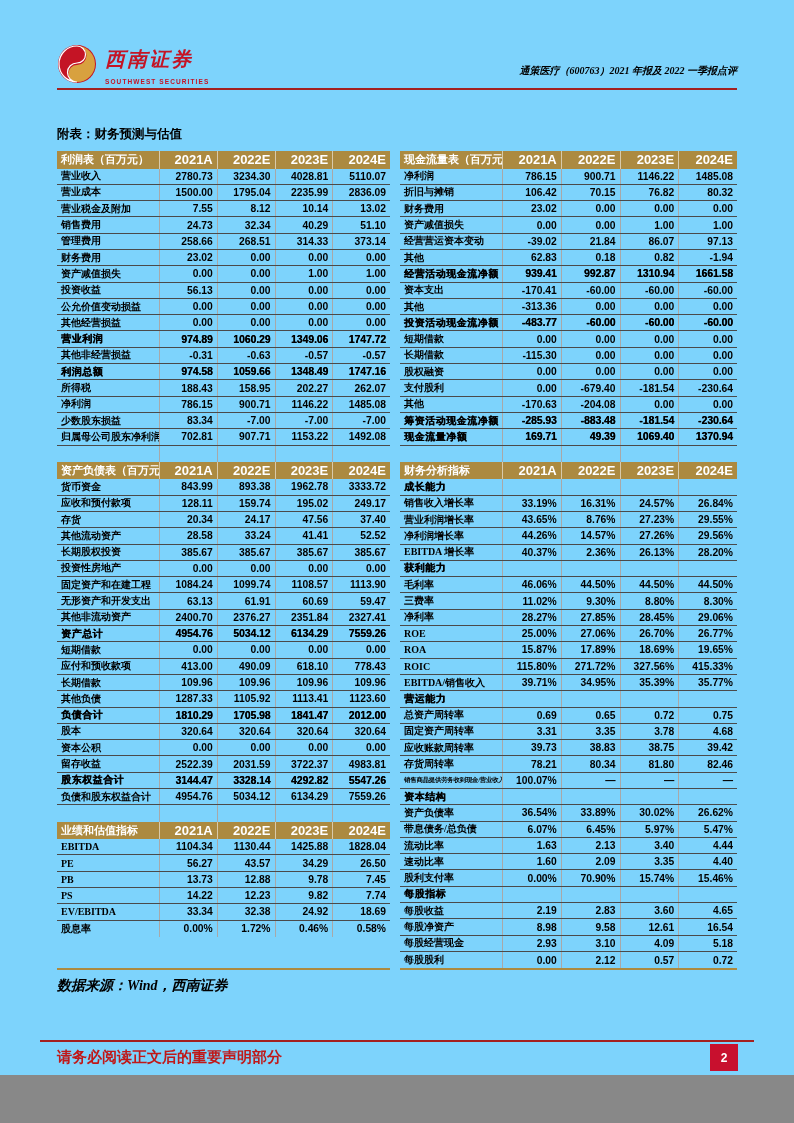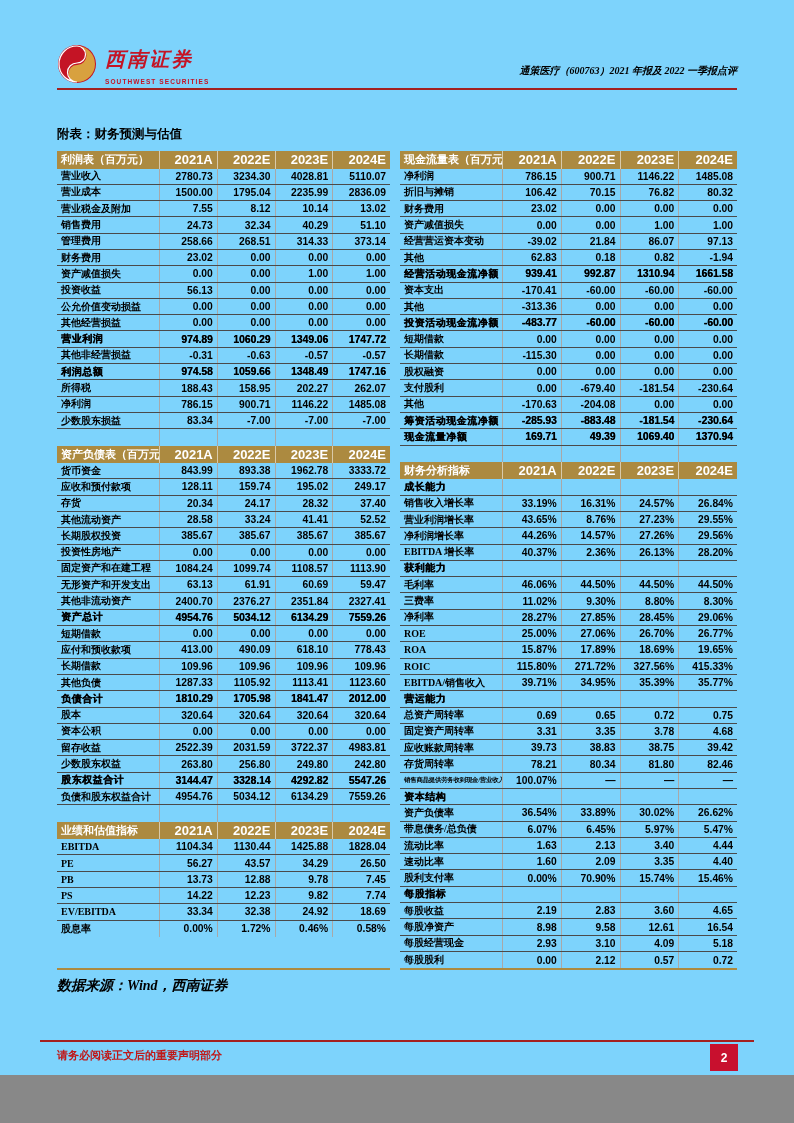--- a/index.html
+++ b/index.html
@@ -36,21 +36,21 @@
   .t-row.head .c.label{color:#fff;font-size:11px;font-weight:700;}
   .t-row.head .c.val{color:#fff;border-left:1px solid rgba(255,255,255,0.55);font-size:13px;}
   .t-row.bold .c.label{font-weight:700;letter-spacing:0.5px;text-shadow:0.4px 0 0 #000;}
   .t-row.bold .c.val{text-shadow:0.3px 0 0 #000;}
   .t-row.section .c.label{text-shadow:0.4px 0 0 #000;letter-spacing:0.5px;}
   .t-row.small-label .c.label{font-size:6.4px;letter-spacing:-0.2px;}
 
   
   .source-note{position:absolute;left:57px;top:977px;font-size:14px;font-weight:700;font-style:italic;color:#000;}
   .ftr-rule{position:absolute;left:40px;right:40px;top:1040px;height:2px;background:#A32020;}
-  .footer-text{position:absolute;left:57px;top:1048px;font-size:11px;font-weight:700;color:#C01818;}
+  .footer-text{position:absolute;left:57px;top:1048px;font-size:15px;font-weight:700;color:#C01818;}
   .page-badge{position:absolute;left:710px;top:1044px;width:28px;height:27px;background:#C8102E;
               color:#fff;font-family:"Liberation Sans",sans-serif;font-size:12px;font-weight:700;
               display:flex;align-items:center;justify-content:center;}
 </style>
 </head>
 <body>
 
 <div class="page">
 
   <div class="hdr-logo">
@@ -189,20 +189,27 @@
           <div class="c val">1146.22</div>
           <div class="c val">1485.08</div>
         </div>
         <div class="t-row">
           <div class="c label">少数股东损益</div>
           <div class="c val">83.34</div>
           <div class="c val">-7.00</div>
           <div class="c val">-7.00</div>
           <div class="c val">-7.00</div>
         </div>
+        <div class="t-row">
+          <div class="c label">归属母公司股东净利润</div>
+          <div class="c val">702.81</div>
+          <div class="c val">907.71</div>
+          <div class="c val">1153.22</div>
+          <div class="c val">1492.08</div>
+        </div>
         <div class="t-row spacer">
           <div class="c label"></div>
           <div class="c val"></div>
           <div class="c val"></div>
           <div class="c val"></div>
           <div class="c val"></div>
         </div>
         <div class="t-row head">
           <div class="c label">资产负债表（百万元）</div>
           <div class="c val">2021A</div>
@@ -221,21 +228,21 @@
           <div class="c label">应收和预付款项</div>
           <div class="c val">128.11</div>
           <div class="c val">159.74</div>
           <div class="c val">195.02</div>
           <div class="c val">249.17</div>
         </div>
         <div class="t-row">
           <div class="c label">存货</div>
           <div class="c val">20.34</div>
           <div class="c val">24.17</div>
-          <div class="c val">28.32</div>
+          <div class="c val">47.56</div>
           <div class="c val">37.40</div>
         </div>
         <div class="t-row">
           <div class="c label">其他流动资产</div>
           <div class="c val">28.58</div>
           <div class="c val">33.24</div>
           <div class="c val">41.41</div>
           <div class="c val">52.52</div>
         </div>
         <div class="t-row">
@@ -328,27 +335,20 @@
           <div class="c val">0.00</div>
           <div class="c val">0.00</div>
           <div class="c val">0.00</div>
         </div>
         <div class="t-row">
           <div class="c label">留存收益</div>
           <div class="c val">2522.39</div>
           <div class="c val">2031.59</div>
           <div class="c val">3722.37</div>
           <div class="c val">4983.81</div>
-        </div>
-        <div class="t-row">
-          <div class="c label">少数股东权益</div>
-          <div class="c val">263.80</div>
-          <div class="c val">256.80</div>
-          <div class="c val">249.80</div>
-          <div class="c val">242.80</div>
         </div>
         <div class="t-row bold">
           <div class="c label">股东权益合计</div>
           <div class="c val">3144.47</div>
           <div class="c val">3328.14</div>
           <div class="c val">4292.82</div>
           <div class="c val">5547.26</div>
         </div>
         <div class="t-row">
           <div class="c label">负债和股东权益合计</div>

